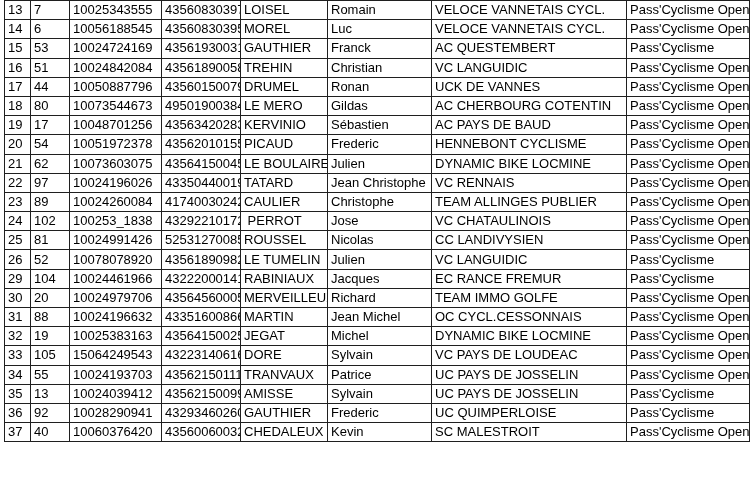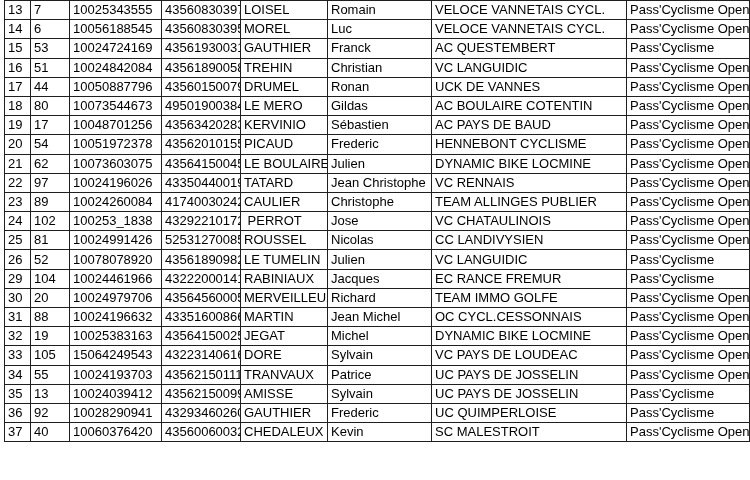--- a/index.html
+++ b/index.html
@@ -112,21 +112,21 @@
         <td class="cell-category">Pass'Cyclisme Open</td>
         <td class="cell-edge"></td>
       </tr>
       <tr>
         <td class="cell-rank">18</td>
         <td class="cell-bib">80</td>
         <td class="cell-license">10073544673</td>
         <td class="cell-uci">49501900384</td>
         <td class="cell-last-name">LE MERO</td>
         <td class="cell-first-name">Gildas</td>
-        <td class="cell-club">AC BOULAIRE COTENTIN</td>
+        <td class="cell-club">AC CHERBOURG COTENTIN</td>
         <td class="cell-category">Pass'Cyclisme Open</td>
         <td class="cell-edge"></td>
       </tr>
       <tr>
         <td class="cell-rank">19</td>
         <td class="cell-bib">17</td>
         <td class="cell-license">10048701256</td>
         <td class="cell-uci">43563420283</td>
         <td class="cell-last-name">KERVINIO</td>
         <td class="cell-first-name">Sébastien</td>

